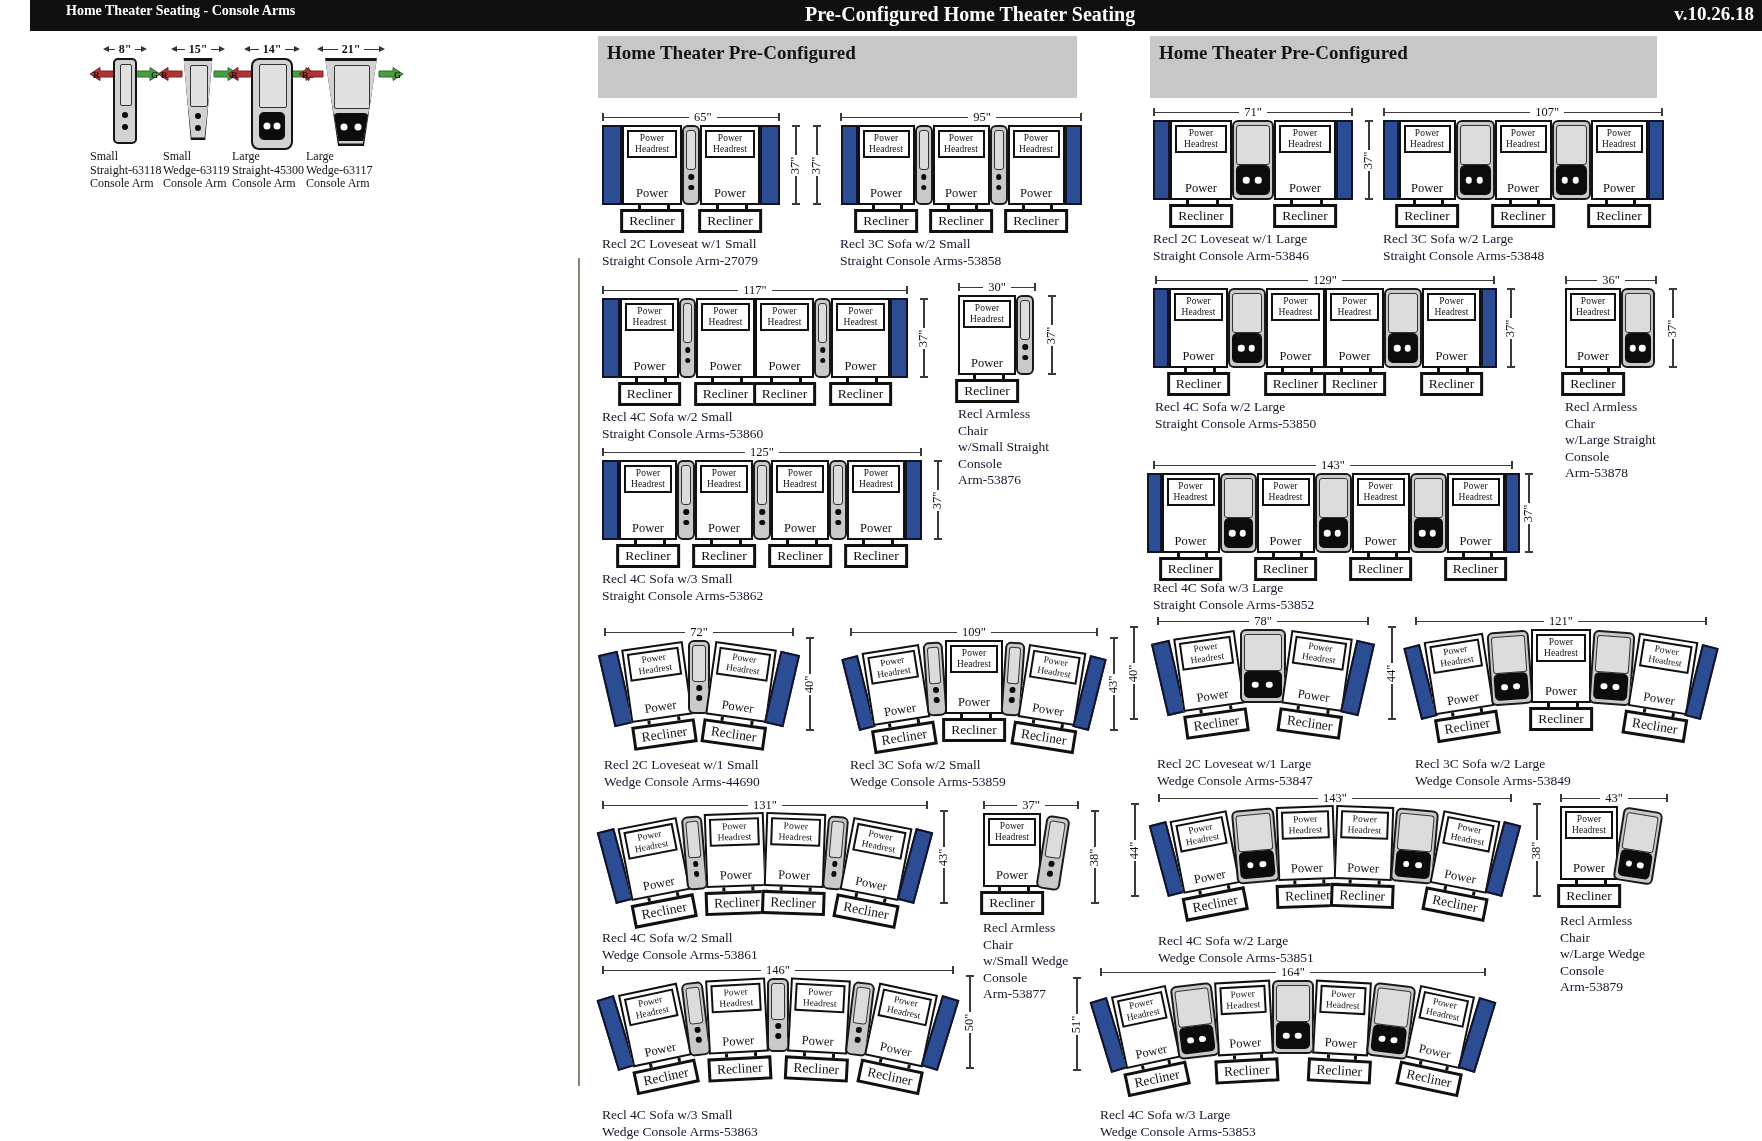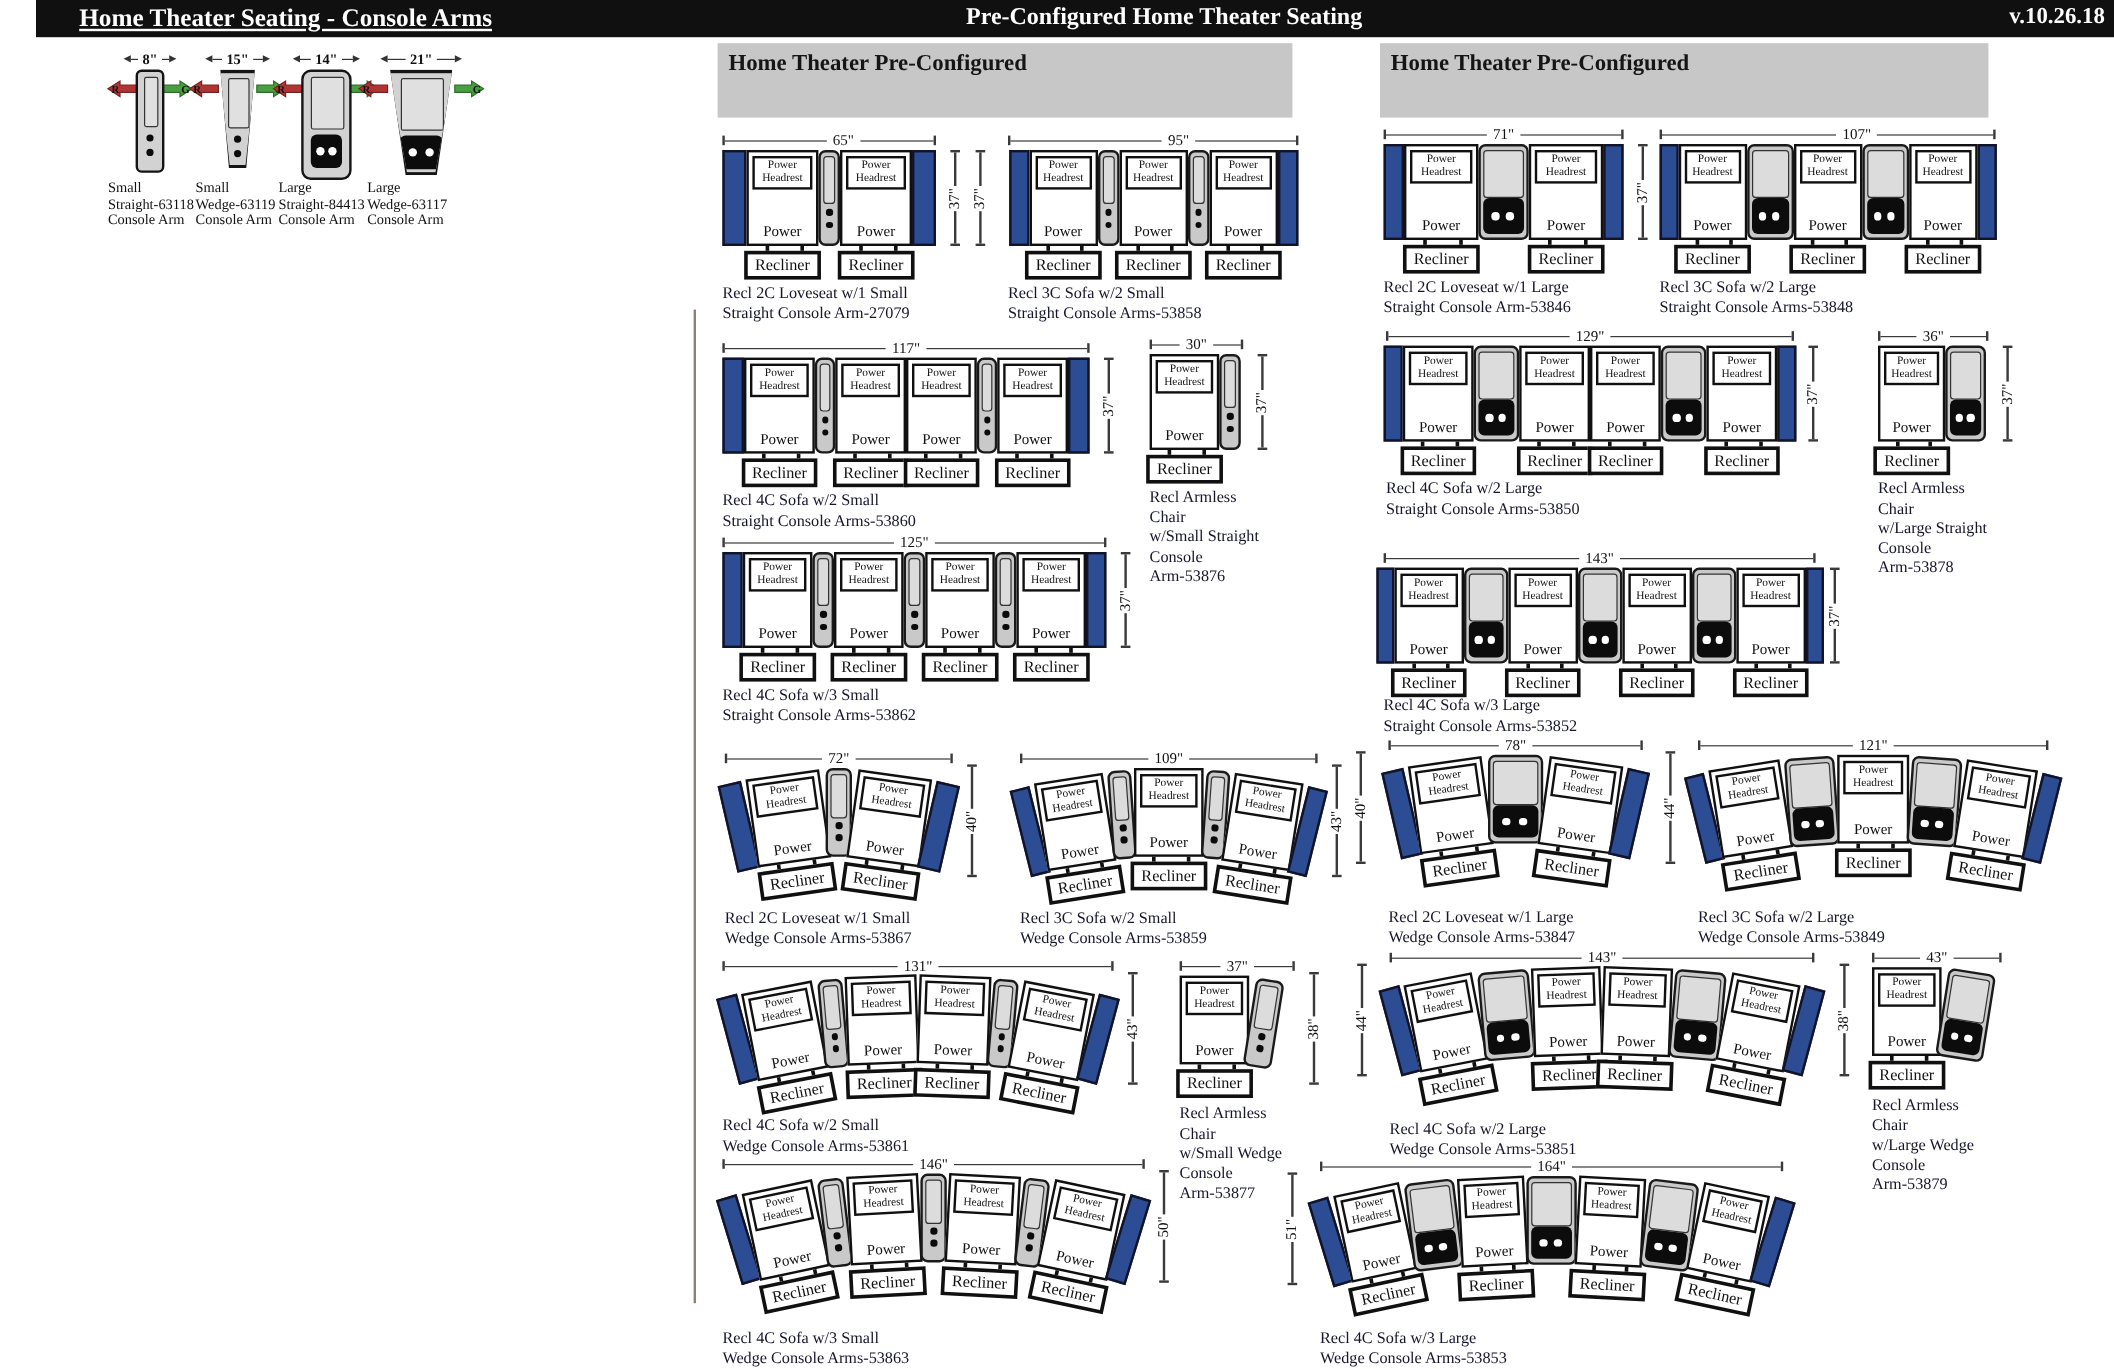--- a/index.html
+++ b/index.html
@@ -2,21 +2,21 @@
 <html style="--bar: #101010; --hdrgray: #c7c7c7; --navy: #2c4c94; --congray: #c9c9c9; --divider: #8b8174;"><head>
 <meta charset="utf-8">
 <style>
   html,body{margin:0;padding:0;}
   body{
     width:1762px;height:1141px;position:relative;background:#ffffff;
     font-family:"Liberation Serif", serif;color:#111;overflow:hidden;
   }
   
   .topbar{position:absolute;left:30px;right:0;top:0;height:31px;background:var(--bar,#101010);}
-  .topbar .lt{position:absolute;left:36px;top:3px;font-size:21px;font-weight:bold;color:#fff;white-space:nowrap;text-decoration:underline;}
+  .topbar .lt{position:absolute;left:36px;top:3px;font-size:14px;font-weight:bold;color:#fff;white-space:nowrap;}
   .topbar .ct{position:absolute;left:775px;top:3px;font-size:20px;font-weight:bold;color:#fff;white-space:nowrap;}
   .topbar .ver{position:absolute;right:8px;top:3px;font-size:19px;font-weight:bold;color:#fff;}
   
   .sechead{position:absolute;background:var(--hdrgray,#c7c7c7);color:#151515;
     font-weight:bold;font-size:19px;line-height:26px;padding:4px 0 0 9px;}
   .sechead span{display:block;}
   
   .vline{position:absolute;width:2px;background:var(--divider,#8b8174);}
   
   .hdim{display:flex;align-items:center;height:10px;}
@@ -174,21 +174,21 @@
       <div class="abody rbox lg" style="width: 38px; height: 88px;">
         <div class="apad" style="left: 50%; margin-left: -13px; width: 26px; top: 4px; height: 42px;"></div>
         <div class="acup" style="left: 50%; margin-left: -13px; width: 26px; top: 52px; height: 28px;">
           <i class="wdot" style="left: 30%;"></i>
           <i class="wdot" style="left: 70%;"></i>
         </div>
       </div>
     </div>
     <div class="armlabel" style="left: 232px; top: 150px;">
       <span>Large</span>
-      <span>Straight-84413</span>
+      <span>Straight-45300</span>
       <span>Console Arm</span>
     </div>
     <div class="armfig" style="left: 306px; width: 90px;">
       <div class="adim" style="width: 68px;">
         <i class="ar l"></i>
         <i class="ln"></i>
         <b class="lb">21"</b>
         <i class="ln"></i>
         <i class="ar r"></i>
       </div>
@@ -616,21 +616,21 @@
       </div>
       <div class="vdim" style="top: 10px; height: 94px; left: 197px;">
         <i class="tk"></i>
         <i class="ln"></i>
         <span class="lb">40"</span>
         <i class="ln"></i>
         <i class="tk"></i>
       </div>
       <div class="cap" style="top: 130px;">
         <div>Recl 2C Loveseat w/1 Small</div>
-        <div>Wedge Console Arms-53867</div>
+        <div>Wedge Console Arms-44690</div>
       </div>
     </div>
     <div class="diag" style="left: 850px; top: 627px; width: 248px;">
       <div class="hdim">
         <i class="tk"></i>
         <i class="ln" style="flex-grow: 50;"></i>
         <b class="lb" style="font-weight: normal;">109"</b>
         <i class="ln" style="flex-grow: 50;"></i>
         <i class="tk"></i>
       </div>

